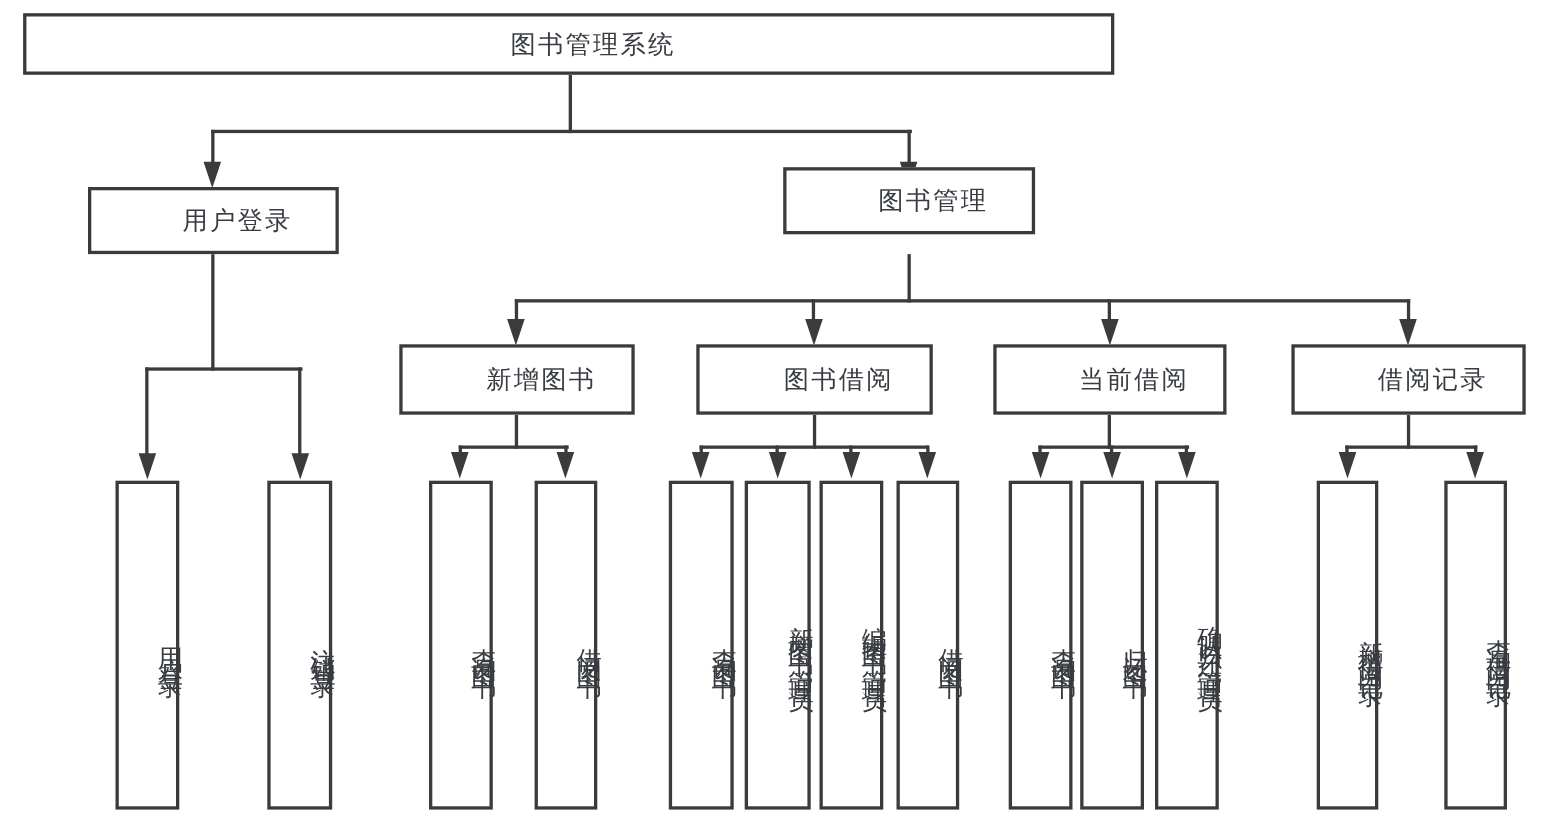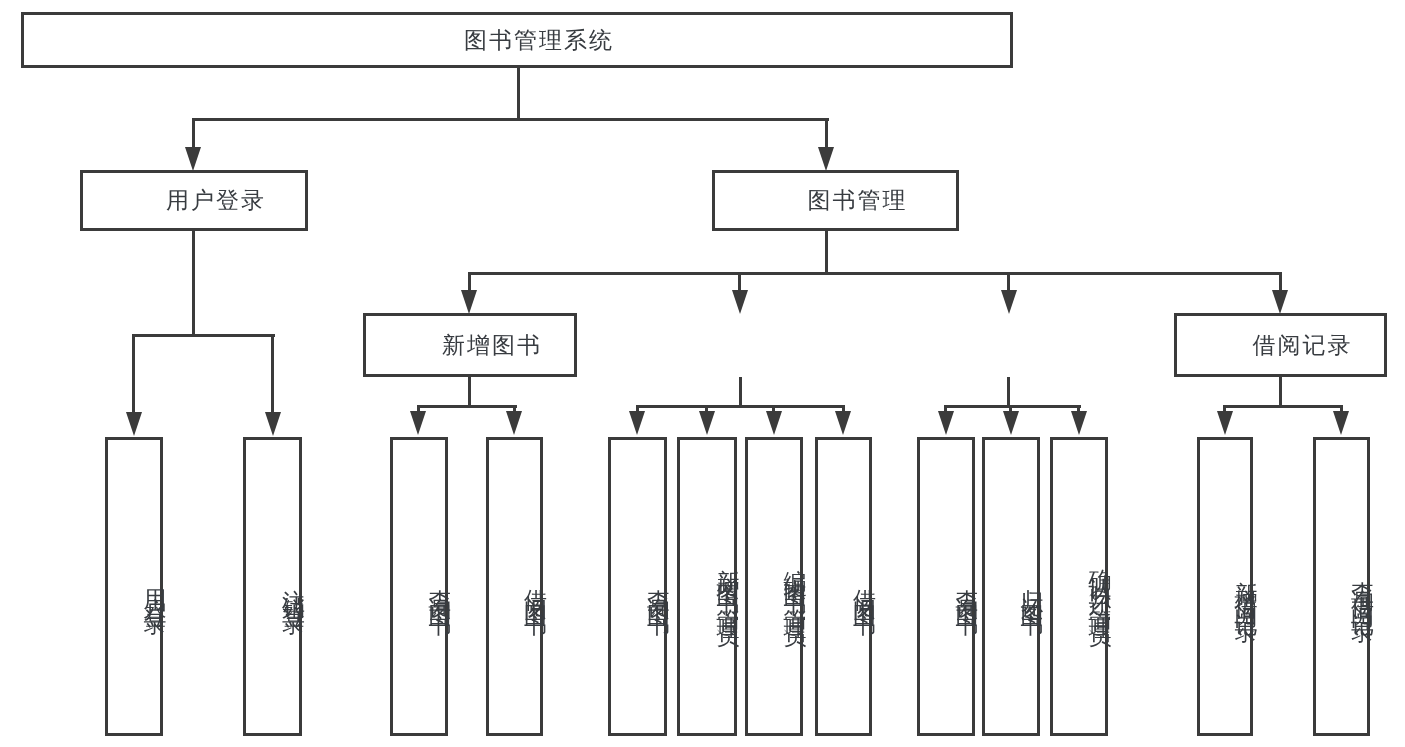--- a/index.html
+++ b/index.html
@@ -94,23 +94,25 @@
   <div class="ln" style="left:1279px;top:377px;width:3px;height:31px"></div>
   <div class="ln" style="left:1223px;top:405px;width:120px;height:3px"></div>
   <div class="ln" style="left:1223px;top:405px;width:3px;height:10px"></div>
   <div class="ah" style="left:1217px;top:411px"></div>
   <div class="ln" style="left:1340px;top:405px;width:3px;height:10px"></div>
   <div class="ah" style="left:1333px;top:411px"></div>
 
   <div class="node" style="left:21px;top:12px;width:992px;height:56px">图书管理系统</div>
 
   <div class="node" style="left:80px;top:170px;width:228px;height:61px">用户登录</div>
-  <div class="node" style="left:712px;top:170px;width:247px;height:61px">图书管理</div>
+  <div class="node" style="left:712px;top:152px;width:229px;height:61px">图书管理</div>
 
   <div class="node" style="left:363px;top:313px;width:214px;height:64px">新增图书</div>
+  <div class="node" style="left:633px;top:313px;width:215px;height:64px">图书借阅</div>
+  <div class="node" style="left:903px;top:313px;width:212px;height:64px">当前借阅</div>
   <div class="node" style="left:1174px;top:313px;width:213px;height:64px">借阅记录</div>
 
   <div class="node leaf" style="left:105px;top:437px;width:58px;height:299px">用户登录</div>
   <div class="node leaf" style="left:243px;top:437px;width:59px;height:299px">注销登录</div>
 
   <div class="node leaf" style="left:390px;top:437px;width:58px;height:299px">查询图书</div>
   <div class="node leaf" style="left:486px;top:437px;width:57px;height:299px">借阅图书</div>
 
   <div class="node leaf" style="left:608px;top:437px;width:59px;height:299px">查询图书</div>
   <div class="node leaf" style="left:677px;top:437px;width:60px;height:299px">新增图书（管理员）</div>

